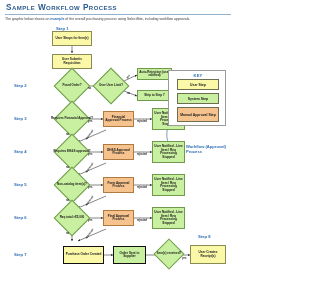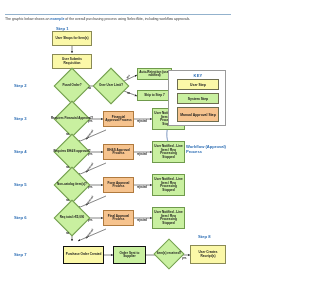--- a/index.html
+++ b/index.html
@@ -93,20 +93,21 @@
     position:absolute; left:186px; top:118px; width:48px;
     font-size:4.1px; line-height:5px; font-weight:bold; color:#2f6fb5;
     text-align:left;
   }
 </style>
 </head>
 <body>
 
 <div id="page">
 
+  <div class="title">Sample Workflow Process</div>
   <div class="title-rule"></div>
 
   <div class="intro"><span>The graphic below shows an </span><span class="em">example</span><span> of the overall purchasing process using SelectSite, including workflow approvals.</span></div>
 
   <div id="canvas">
 
     <svg id="wires" viewBox="0 0 236 274">
       <defs>
         <marker id="ah" markerWidth="5" markerHeight="5" refX="4" refY="2" orient="auto">
           <path d="M0,0 L4,2 L0,4 z" fill="#222"></path>

